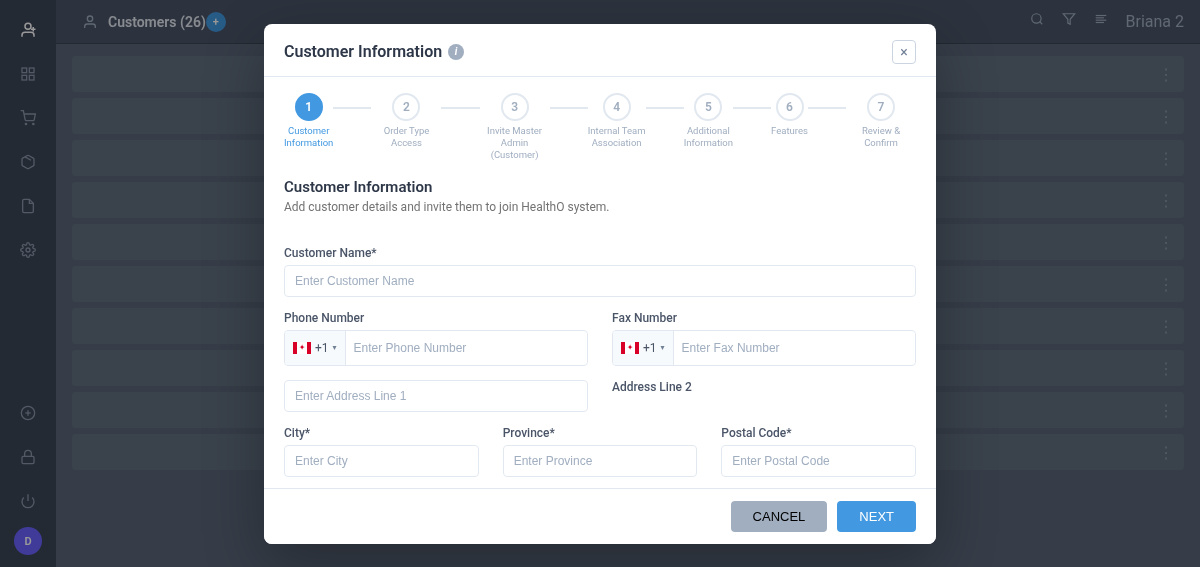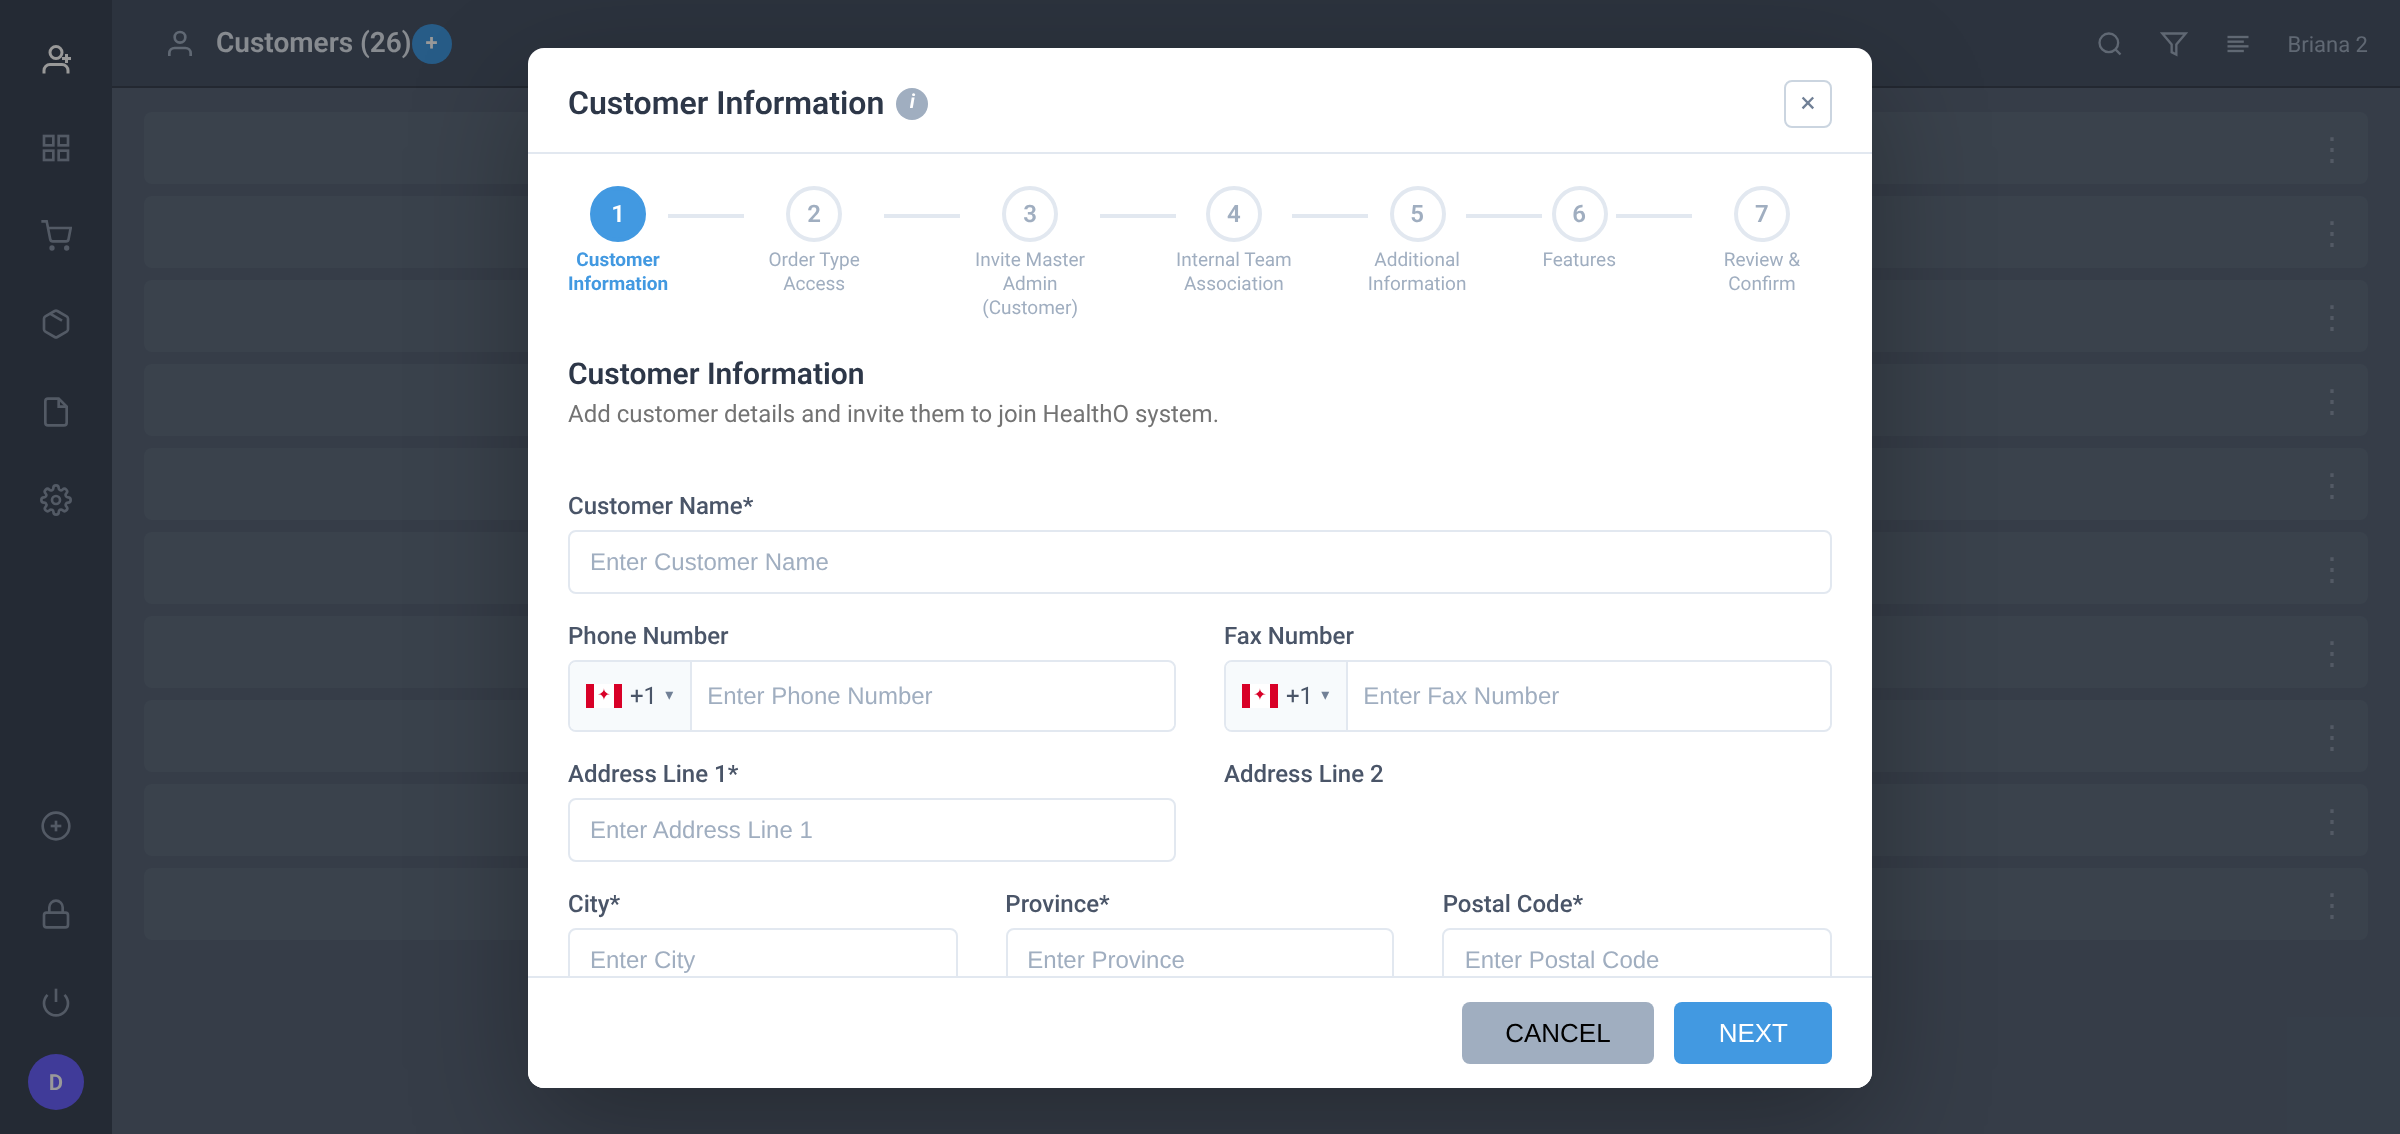--- a/index.html
+++ b/index.html
@@ -98,24 +98,24 @@
       width: 20px;
       height: 20px;
       display: flex;
       align-items: center;
       justify-content: center;
       font-size: 11px;
       font-weight: 600;
     }
     .topbar-right {
       display: flex;
-      align-items: flex-end;
+      align-items: flex-start;
       gap: 18px;
       color: #a0aec0;
-      font-size: 11px;
+      font-size: 16px;
     }
 
     
     .content-bg {
       flex: 1;
       background: #5a6779;
       padding: 12px 16px;
       display: flex;
       flex-direction: column;
       gap: 6px;
@@ -242,21 +242,21 @@
       color: #fff;
     }
     .step-label {
       font-size: 9.5px;
       color: #a0aec0;
       text-align: center;
       margin-top: 4px;
       max-width: 70px;
       line-height: 1.3;
     }
-    .step-label.active { color: #4299e1; font-weight: 700; }
+    .step-label.active { color: #4299e1; font-weight: 400; }
 
     
     .modal-scroll {
       flex: 1;
       overflow-y: auto;
       padding: 16px 20px;
     }
     .modal-scroll::-webkit-scrollbar { width: 6px; }
     .modal-scroll::-webkit-scrollbar-track { background: #f1f1f1; }
     .modal-scroll::-webkit-scrollbar-thumb { background: #cbd5e0; border-radius: 3px; }
@@ -612,21 +612,20 @@
               </div>
               <input class="phone-field" type="text" placeholder="Enter Fax Number" style="">
             </div>
           </div>
         </div>
       </div>
 
       <div class="form-row">
         <div class="form-col">
           <div class="form-group">
-            <label class="form-label">Address Line 1*</label>
             <input class="form-input" type="text" placeholder="Enter Address Line 1" style="">
           </div>
         </div>
         <div class="form-col">
           <div class="form-group">
             <label class="form-label">Address Line 2</label>
           </div>
         </div>
       </div>
 

